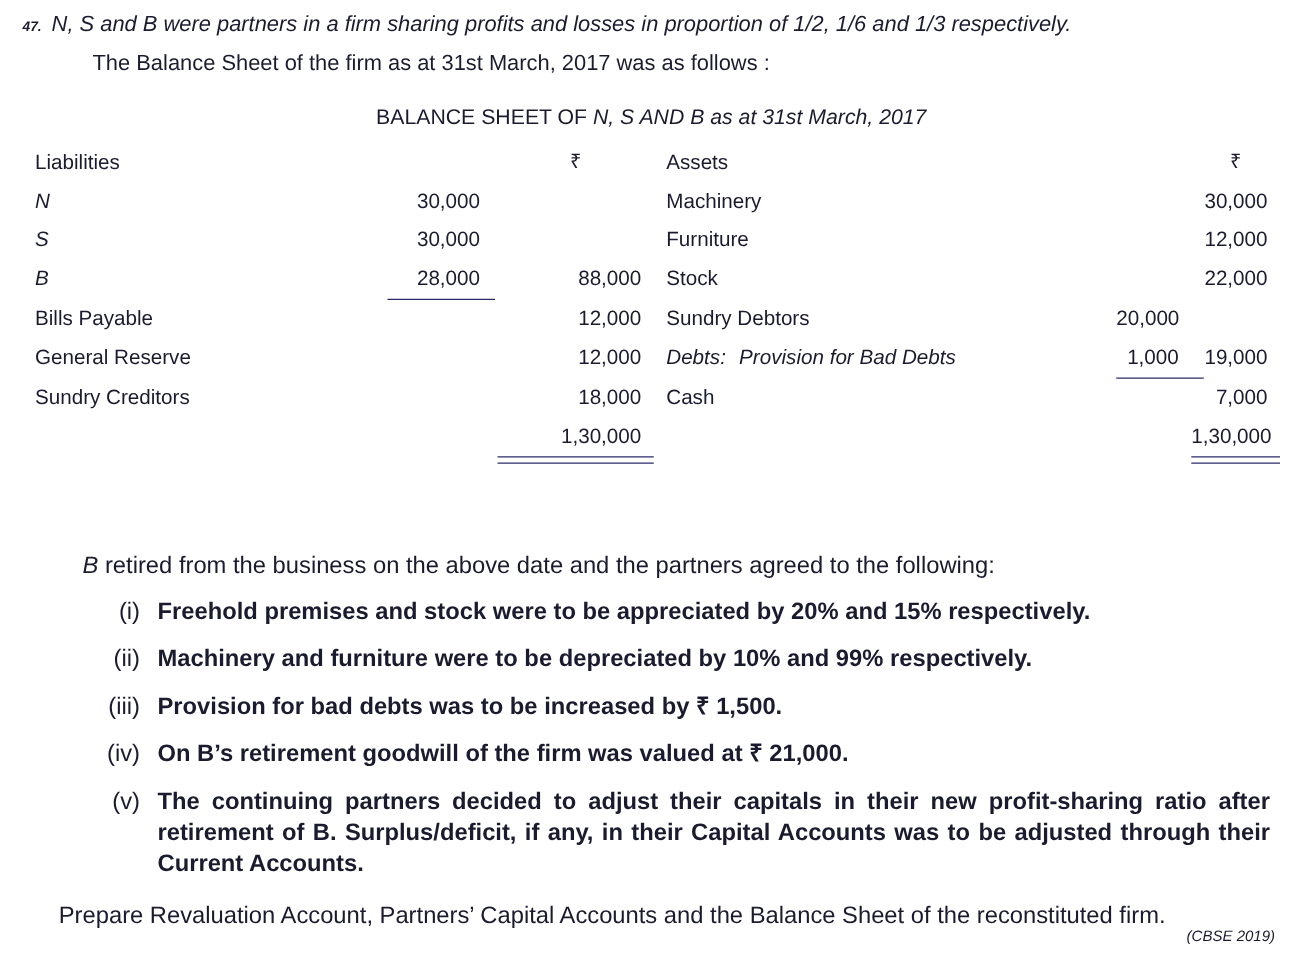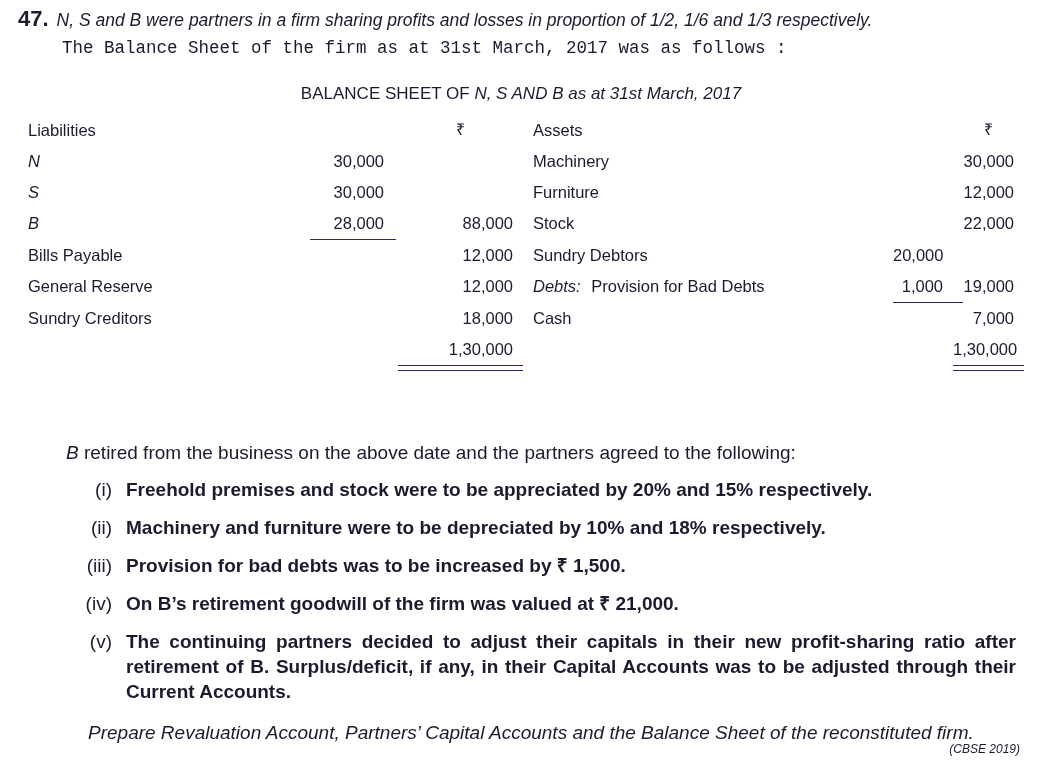--- a/index.html
+++ b/index.html
@@ -26,33 +26,33 @@
   .qhead {
     position: absolute;
     left: 18px;
     top: 6px;
     width: 1010px;
     font-size: 17.5px;
     line-height: 26px;
   }
   .qnum {
     font-weight: bold;
-    font-size: 22px;
+    font-size: 11px;
     margin-right: 8px;
+    font-style: italic;
   }
   .qline1 {
     display: block;
     white-space: nowrap;
   }
   .qline2 {
     display: block;
-    margin-left: 44px;
+    margin-left: 56px;
     margin-top: 2px;
     white-space: nowrap;
-    font-family: Liberation Mono, monospace;
   }
   .it { font-style: italic; }
 
   
   .bs-title {
     position: absolute;
     top: 84px;
     left: 0;
     width: 1042px;
     text-align: center;
@@ -175,24 +175,23 @@
     flex: 1 1 auto;
     font-weight: bold;
   }
   .items li.justify .tx {
     text-align: justify;
     text-justify: inter-word;
     max-width: 890px;
   }
   .closing {
     display: block;
-    margin-left: 70px;
+    margin-left: 29px;
     margin-top: 16px;
     white-space: nowrap;
-    font-style: italic;
   }
   .source {
     position: absolute;
     right: 22px;
     top: 742px;
     font-size: 12px;
     font-style: italic;
   }
 </style>
 </head>
@@ -323,21 +322,21 @@
       <tr>
         <td class="vrule-l">
               <div class="cell pad-l">General Reserve</div>
             </td>
         <td class="vrule-l">
               <div class="cell right pad-r">12,000</div>
             </td>
         <td class="vrule-l">
           <div class="cell pad-l">
             <span class="it">Debts:</span>
-            <span style="padding-left:6px;">Provision for Bad Debts</span>
+            <span style="padding-left:6px;font-style:italic;">Provision for Bad Debts</span>
           </div>
         </td>
         <td>
           <div class="cell right pad-r">1,000</div>
           <span class="mini-rule-2"></span>
         </td>
         <td class="vrule-l vrule-r">
               <div class="cell right pad-r">19,000</div>
             </td>
       </tr>
@@ -396,21 +395,21 @@
   <div class="after">
     <span class="lead"><span class="it">B</span><span> retired from the business on the above date and the partners agreed to the following:</span></span>
 
     <ul class="items">
       <li>
         <span class="rn">(i)</span>
         <span class="tx">Freehold premises and stock were to be appreciated by 20% and 15% respectively.</span>
       </li>
       <li>
         <span class="rn">(ii)</span>
-        <span class="tx">Machinery and furniture were to be depreciated by 10% and 18% respectively.</span>
+        <span class="tx">Machinery and furniture were to be depreciated by 10% and 99% respectively.</span>
       </li>
       <li>
         <span class="rn">(iii)</span>
         <span class="tx">Provision for bad debts was to be increased by ₹ 1,500.</span>
       </li>
       <li>
         <span class="rn">(iv)</span>
         <span class="tx">On B’s retirement goodwill of the firm was valued at ₹ 21,000.</span>
       </li>
       <li class="justify">

